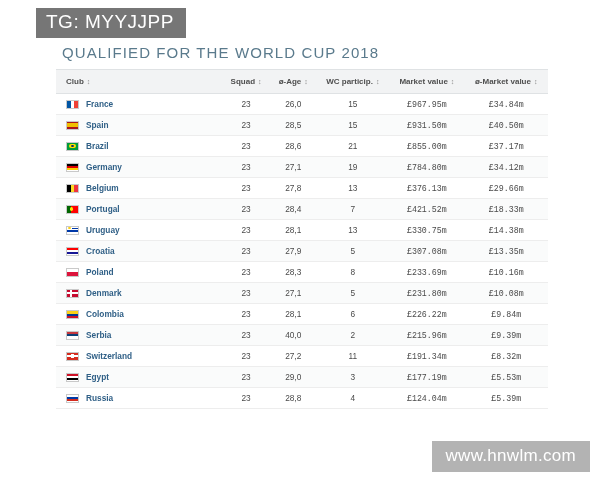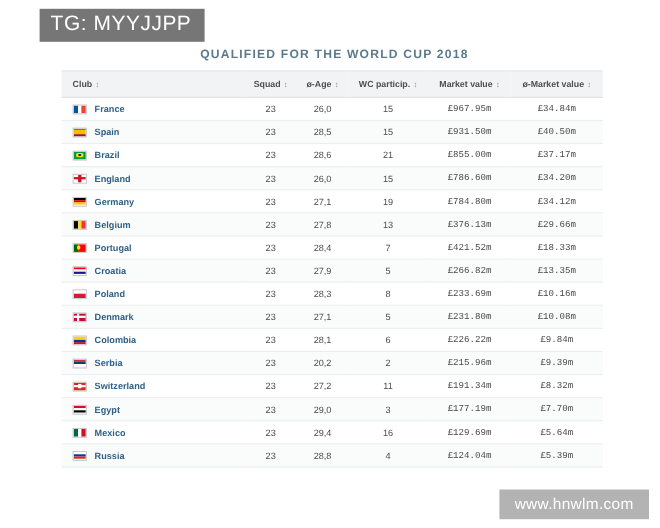--- a/index.html
+++ b/index.html
@@ -37,40 +37,39 @@
     margin-left: 28px;
   }
 
   
   .watermark {
     position: absolute;
     right: 10px;
     bottom: 8px;
     background: rgba(150,150,150,0.72);
     color: #ffffff;
-    font-size: 14px;
+    font-size: 17px;
     padding: 5px 14px 6px 14px;
     letter-spacing: 0.3px;
     z-index: 5;
   }
 
   .table-wrap {
     position: absolute;
     left: 56px;
     top: 38px;
     width: 492px;
   }
 
   .table-title {
     color: #5a7a8c;
-    font-size: 11px;
+    font-size: 15px;
     letter-spacing: 1.1px;
     padding: 6px 2px 8px 6px;
-    font-weight: bold;
-    text-align: center;
+    font-weight: normal;
   }
 
   table.ranking {
     border-collapse: collapse;
     width: 100%;
     background: #ffffff;
     font-size: 8.5px;
     color: #3b3b3b;
   }
 
@@ -240,37 +239,20 @@
             </td>
             <td>23</td>
             <td>28,6</td>
             <td>21</td>
             <td class="value-cell">£855.00m</td>
             <td class="value-cell">£37.17m</td>
           </tr>
           <tr>
             <td class="club-cell">
               <span class="club-inner">
-                <span class="flag">
-                  <i style="inset:0;background:#fff"></i>
-                  <i style="left:0;right:0;top:38%;height:24%;background:#ce1124"></i>
-                  <i style="top:0;bottom:0;left:38%;width:24%;background:#ce1124"></i>
-                </span>
-                <span class="club-name">England</span>
-              </span>
-            </td>
-            <td>23</td>
-            <td>26,0</td>
-            <td>15</td>
-            <td class="value-cell">£786.60m</td>
-            <td class="value-cell">£34.20m</td>
-          </tr>
-          <tr>
-            <td class="club-cell">
-              <span class="club-inner">
                 <span class="flag h3">
                   <i style="background:#000"></i>
                   <i style="background:#dd0000"></i>
                   <i style="background:#ffce00"></i>
                 </span>
                 <span class="club-name">Germany</span>
               </span>
             </td>
             <td>23</td>
             <td>27,1</td>
@@ -308,32 +290,52 @@
             </td>
             <td>23</td>
             <td>28,4</td>
             <td>7</td>
             <td class="value-cell">£421.52m</td>
             <td class="value-cell">£18.33m</td>
           </tr>
           <tr>
             <td class="club-cell">
               <span class="club-inner">
+                <span class="flag">
+                  <i style="inset:0;background:#fff"></i>
+                  <i style="left:0;right:0;top:22%;height:11%;background:#0038a8"></i>
+                  <i style="left:0;right:0;top:44%;height:11%;background:#0038a8"></i>
+                  <i style="left:0;right:0;top:66%;height:11%;background:#0038a8"></i>
+                  <i style="left:0;top:0;width:46%;height:55%;background:#fff"></i>
+                  <i style="left:12%;top:12%;width:22%;height:30%;background:#fcd116;border-radius:50%"></i>
+                </span>
+                <span class="club-name">Uruguay</span>
+              </span>
+            </td>
+            <td>23</td>
+            <td>28,1</td>
+            <td>13</td>
+            <td class="value-cell">£330.75m</td>
+            <td class="value-cell">£14.38m</td>
+          </tr>
+          <tr>
+            <td class="club-cell">
+              <span class="club-inner">
                 <span class="flag h3">
                   <i style="background:#ff0000"></i>
                   <i style="background:#fff"></i>
                   <i style="background:#171796"></i>
                 </span>
                 <span class="club-name">Croatia</span>
               </span>
             </td>
             <td>23</td>
             <td>27,9</td>
             <td>5</td>
-            <td class="value-cell">£266.82m</td>
+            <td class="value-cell">£307.08m</td>
             <td class="value-cell">£13.35m</td>
           </tr>
           <tr>
             <td class="club-cell">
               <span class="club-inner">
                 <span class="flag h2">
                   <i style="background:#fff"></i>
                   <i style="background:#dc143c"></i>
                 </span>
                 <span class="club-name">Poland</span>
@@ -384,21 +386,21 @@
               <span class="club-inner">
                 <span class="flag h3">
                   <i style="background:#c6363c"></i>
                   <i style="background:#0c4076"></i>
                   <i style="background:#fff"></i>
                 </span>
                 <span class="club-name">Serbia</span>
               </span>
             </td>
             <td>23</td>
-            <td>20,2</td>
+            <td>40,0</td>
             <td>2</td>
             <td class="value-cell">£215.96m</td>
             <td class="value-cell">£9.39m</td>
           </tr>
           <tr>
             <td class="club-cell">
               <span class="club-inner">
                 <span class="flag">
                   <i style="inset:0;background:#d52b1e"></i>
                   <i style="left:0;right:0;top:40%;height:20%;background:#fff"></i>
@@ -421,38 +423,21 @@
                   <i style="background:#fff"></i>
                   <i style="background:#000"></i>
                 </span>
                 <span class="club-name">Egypt</span>
               </span>
             </td>
             <td>23</td>
             <td>29,0</td>
             <td>3</td>
             <td class="value-cell">£177.19m</td>
-            <td class="value-cell">£7.70m</td>
-          </tr>
-          <tr>
-            <td class="club-cell">
-              <span class="club-inner">
-                <span class="flag v3">
-                  <i style="background:#006847"></i>
-                  <i style="background:#fff"></i>
-                  <i style="background:#ce1126"></i>
-                </span>
-                <span class="club-name">Mexico</span>
-              </span>
-            </td>
-            <td>23</td>
-            <td>29,4</td>
-            <td>16</td>
-            <td class="value-cell">£129.69m</td>
-            <td class="value-cell">£5.64m</td>
+            <td class="value-cell">£5.53m</td>
           </tr>
           <tr>
             <td class="club-cell">
               <span class="club-inner">
                 <span class="flag h3">
                   <i style="background:#fff"></i>
                   <i style="background:#0039a6"></i>
                   <i style="background:#d52b1e"></i>
                 </span>
                 <span class="club-name">Russia</span>

